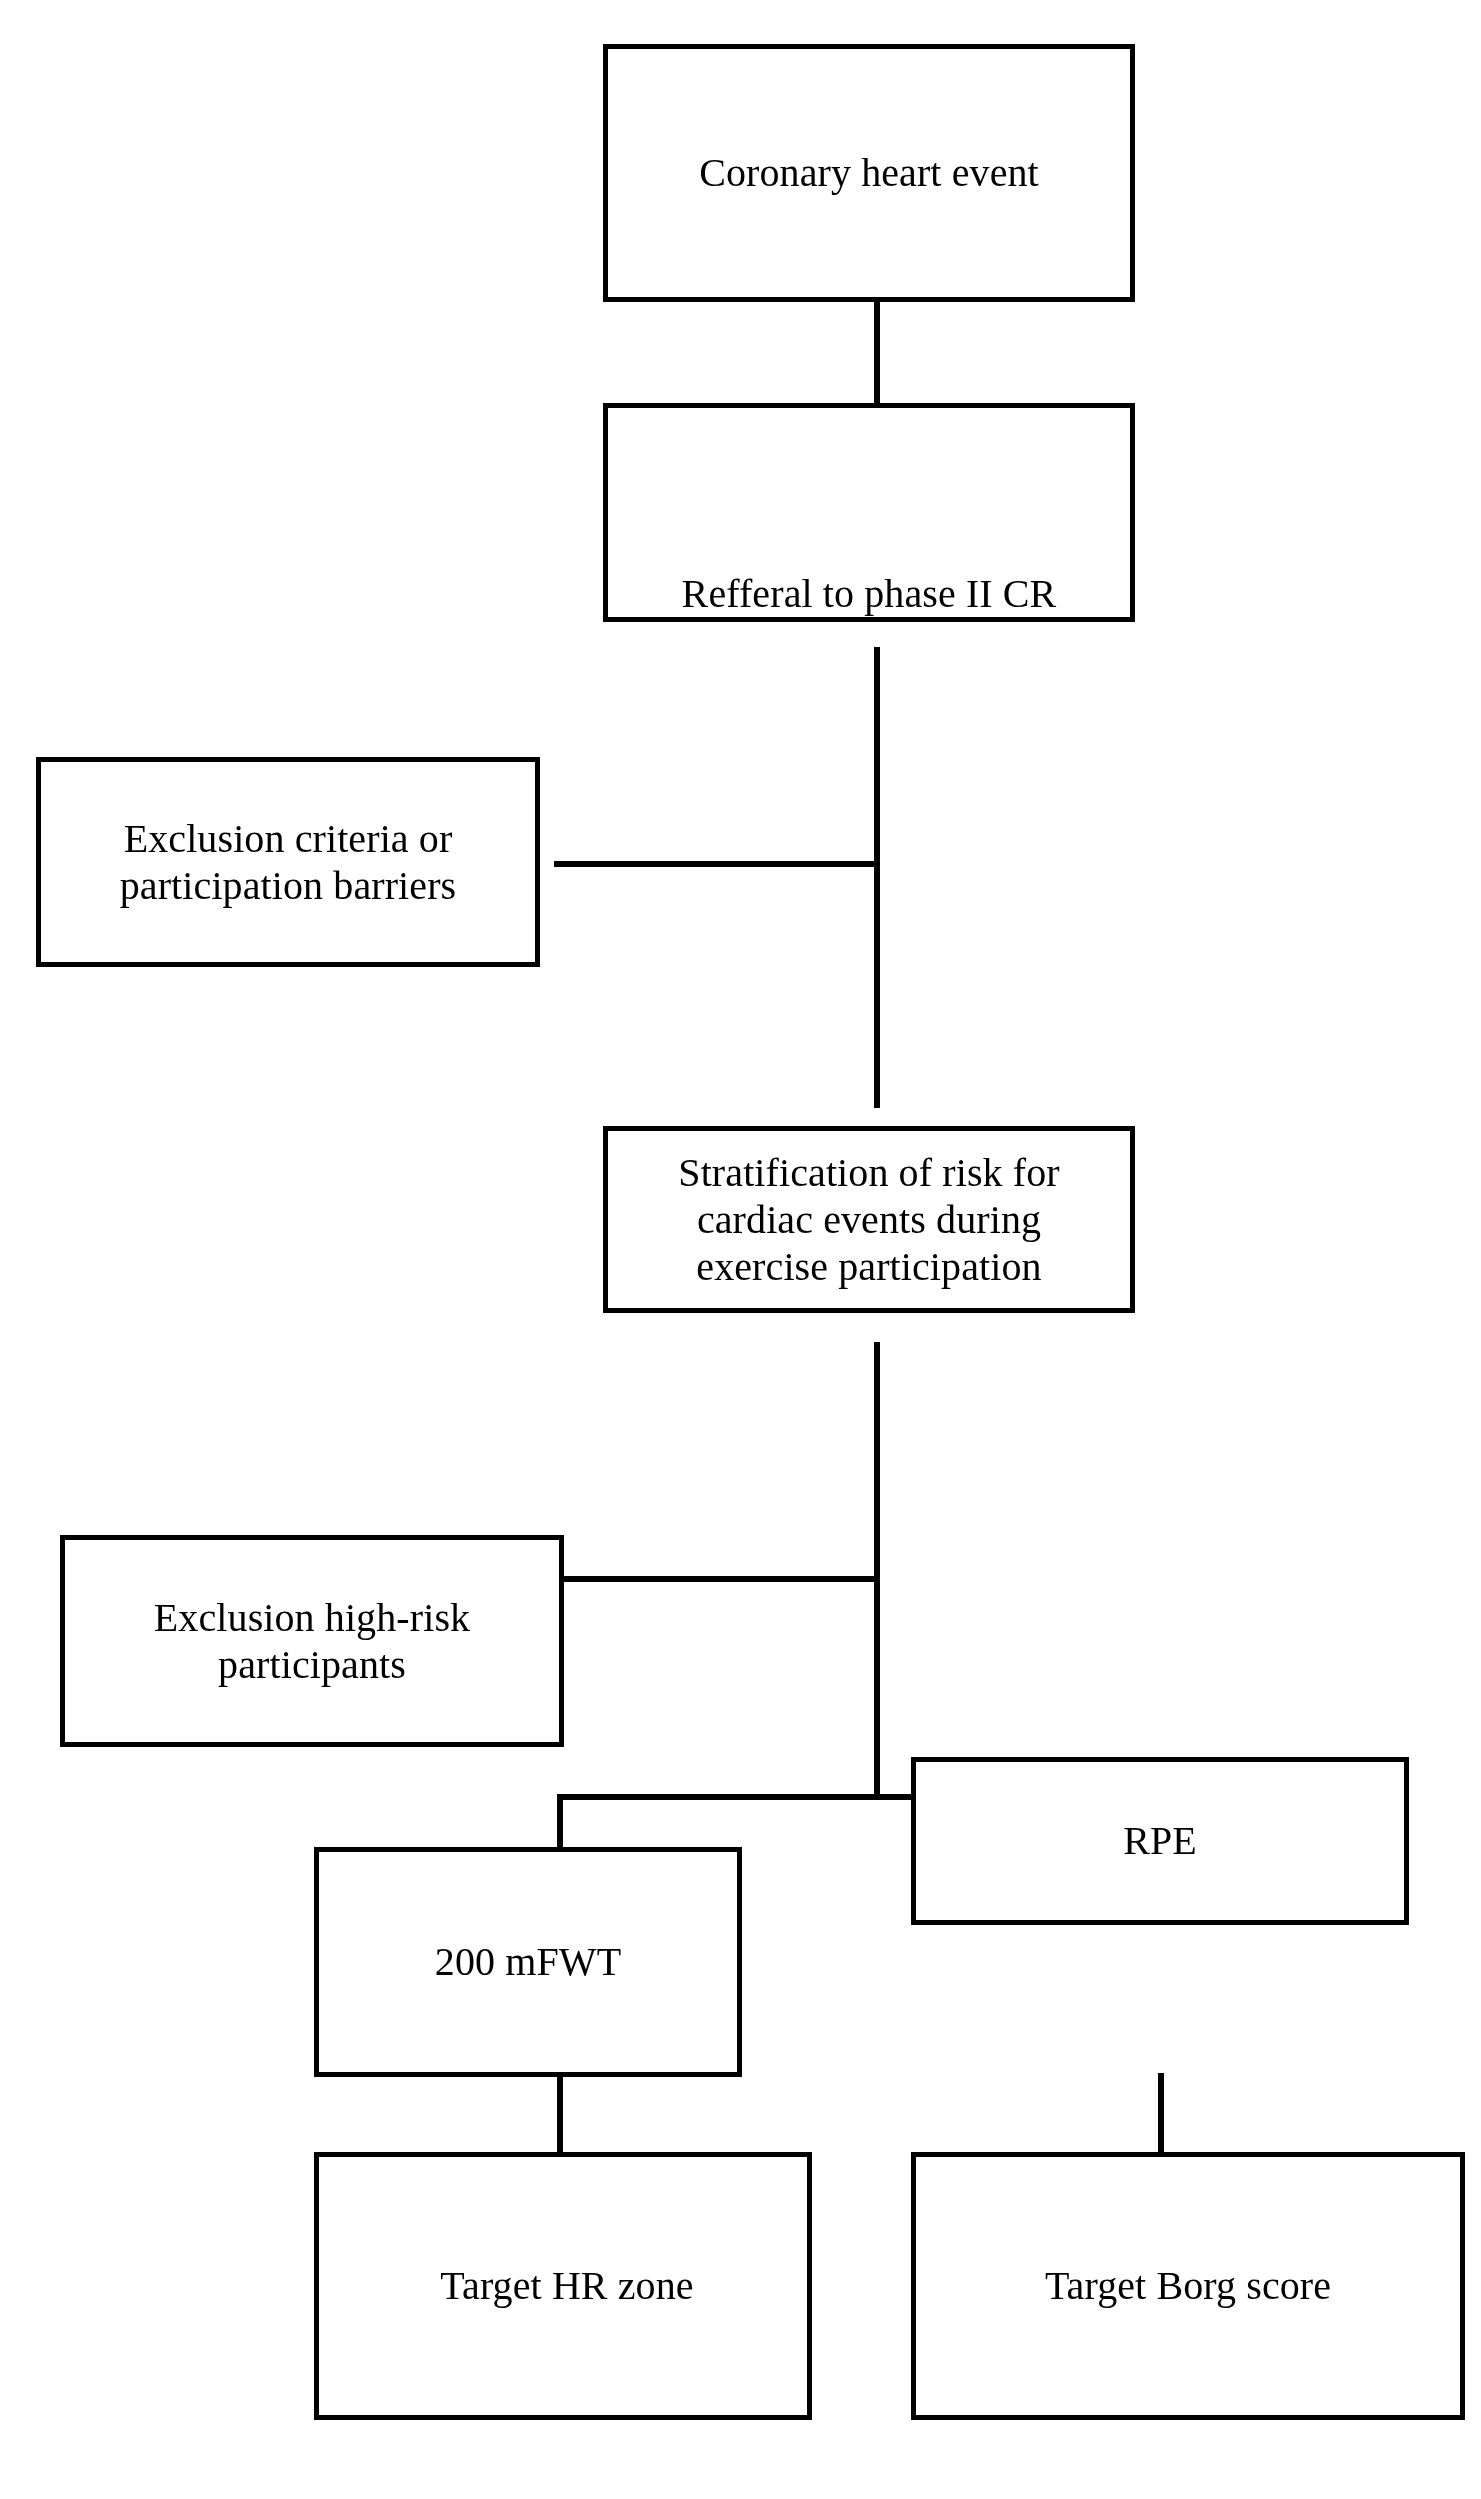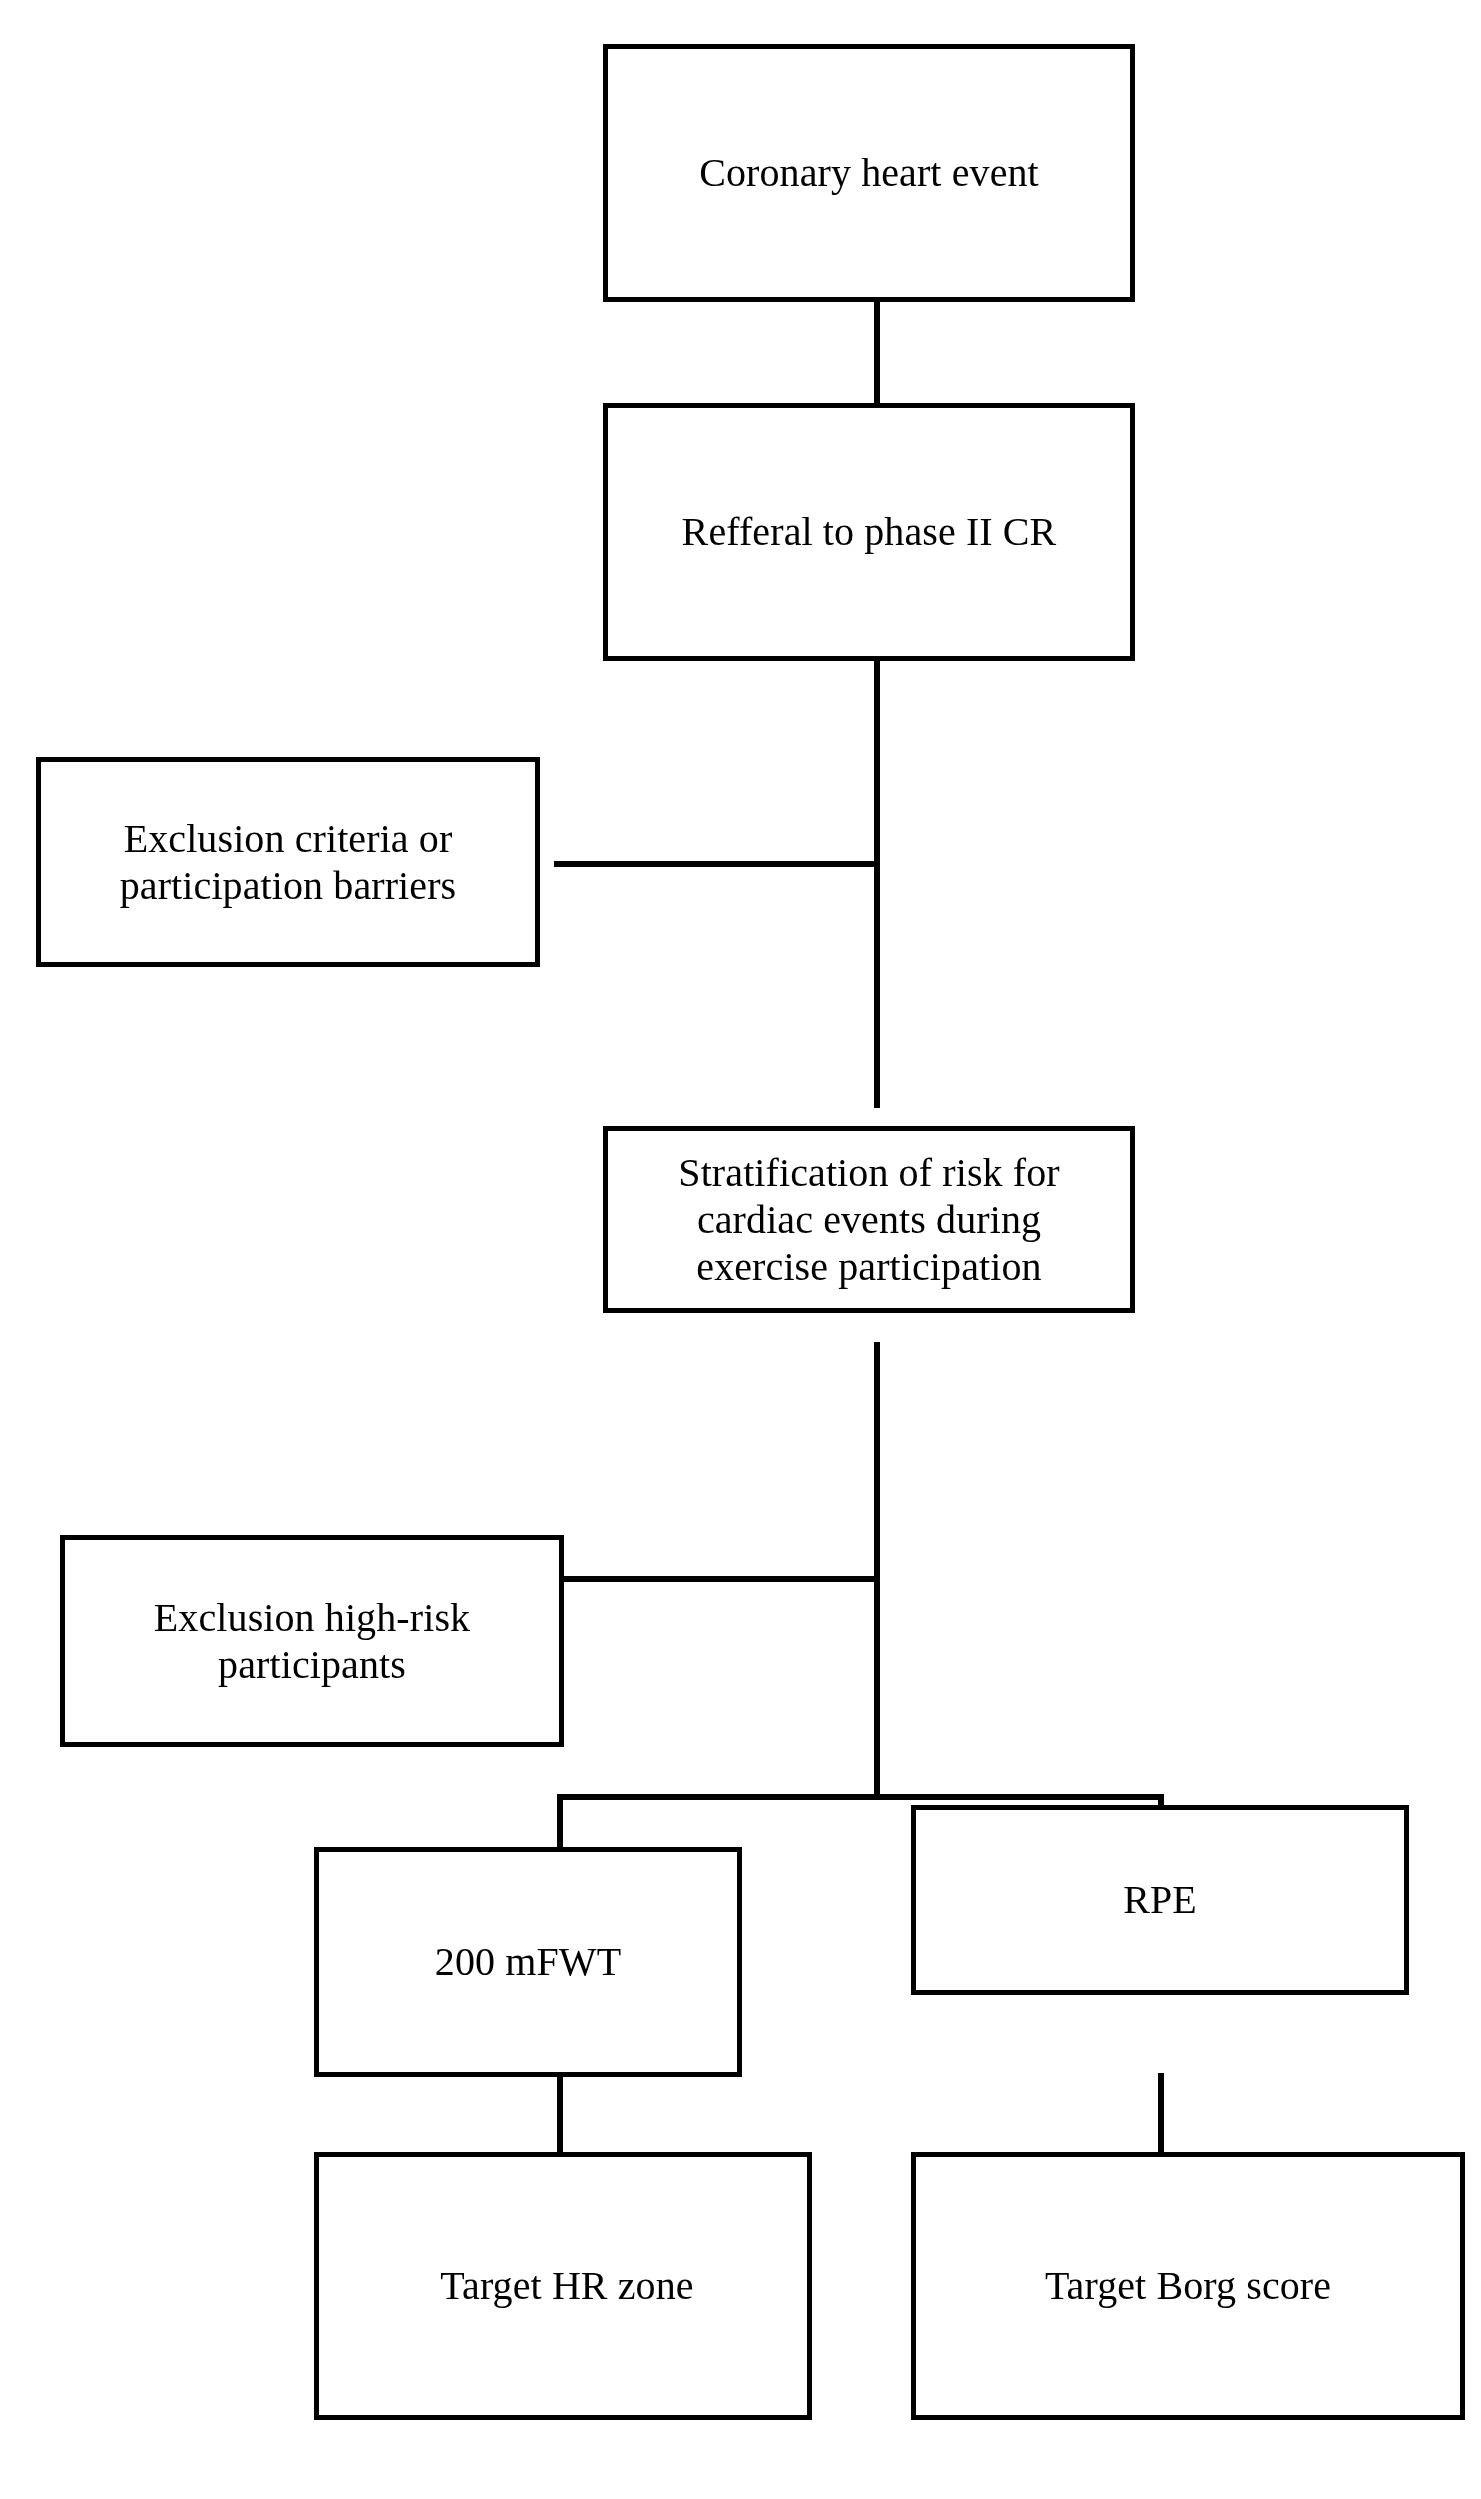--- a/index.html
+++ b/index.html
@@ -62,21 +62,21 @@
   <div class="conn v" style="left:1158px; top:1794px; height:56px;"></div>
 
   <div class="conn v" style="left:557px; top:2073px; height:81px;"></div>
 
   <div class="conn v" style="left:1158px; top:2073px; height:81px;"></div>
 
   <div class="node" style="left:603px; top:44px; width:532px; height:258px;">
     <span class="label">Coronary heart event</span>
   </div>
 
-  <div class="node" style="left:603px; top:403px; width:532px; height:258px;">
+  <div class="node" style="left:603px; top:403px; width:532px; height:219px;align-items:flex-end;">
     <span class="label">Refferal to phase II CR</span>
   </div>
 
   <div class="node" style="left:36px; top:757px; width:504px; height:210px;font-family:Liberation Serif, serif;">
     <span class="label">Exclusion criteria or
 participation barriers</span>
   </div>
 
   <div class="node" style="left:603px; top:1107px; width:532px; height:187px;margin-top:19px;">
     <span class="label">Stratification of risk for
@@ -86,21 +86,21 @@
 
   <div class="node" style="left:60px; top:1535px; width:504px; height:212px;">
     <span class="label">Exclusion high-risk
 participants</span>
   </div>
 
   <div class="node" style="left:314px; top:1847px; width:428px; height:230px;">
     <span class="label">200 mFWT</span>
   </div>
 
-  <div class="node" style="left:911px; top:1805px; width:498px; height:190px;">
+  <div class="node" style="left:911px; top:1757px; width:498px; height:168px;">
     <span class="label">RPE</span>
   </div>
 
   <div class="node" style="left:314px; top:2152px; width:498px; height:268px;padding-left:8px;">
     <span class="label">Target HR zone</span>
   </div>
 
   <div class="node" style="left:911px; top:2152px; width:554px; height:268px;">
     <span class="label">Target Borg score</span>
   </div>

